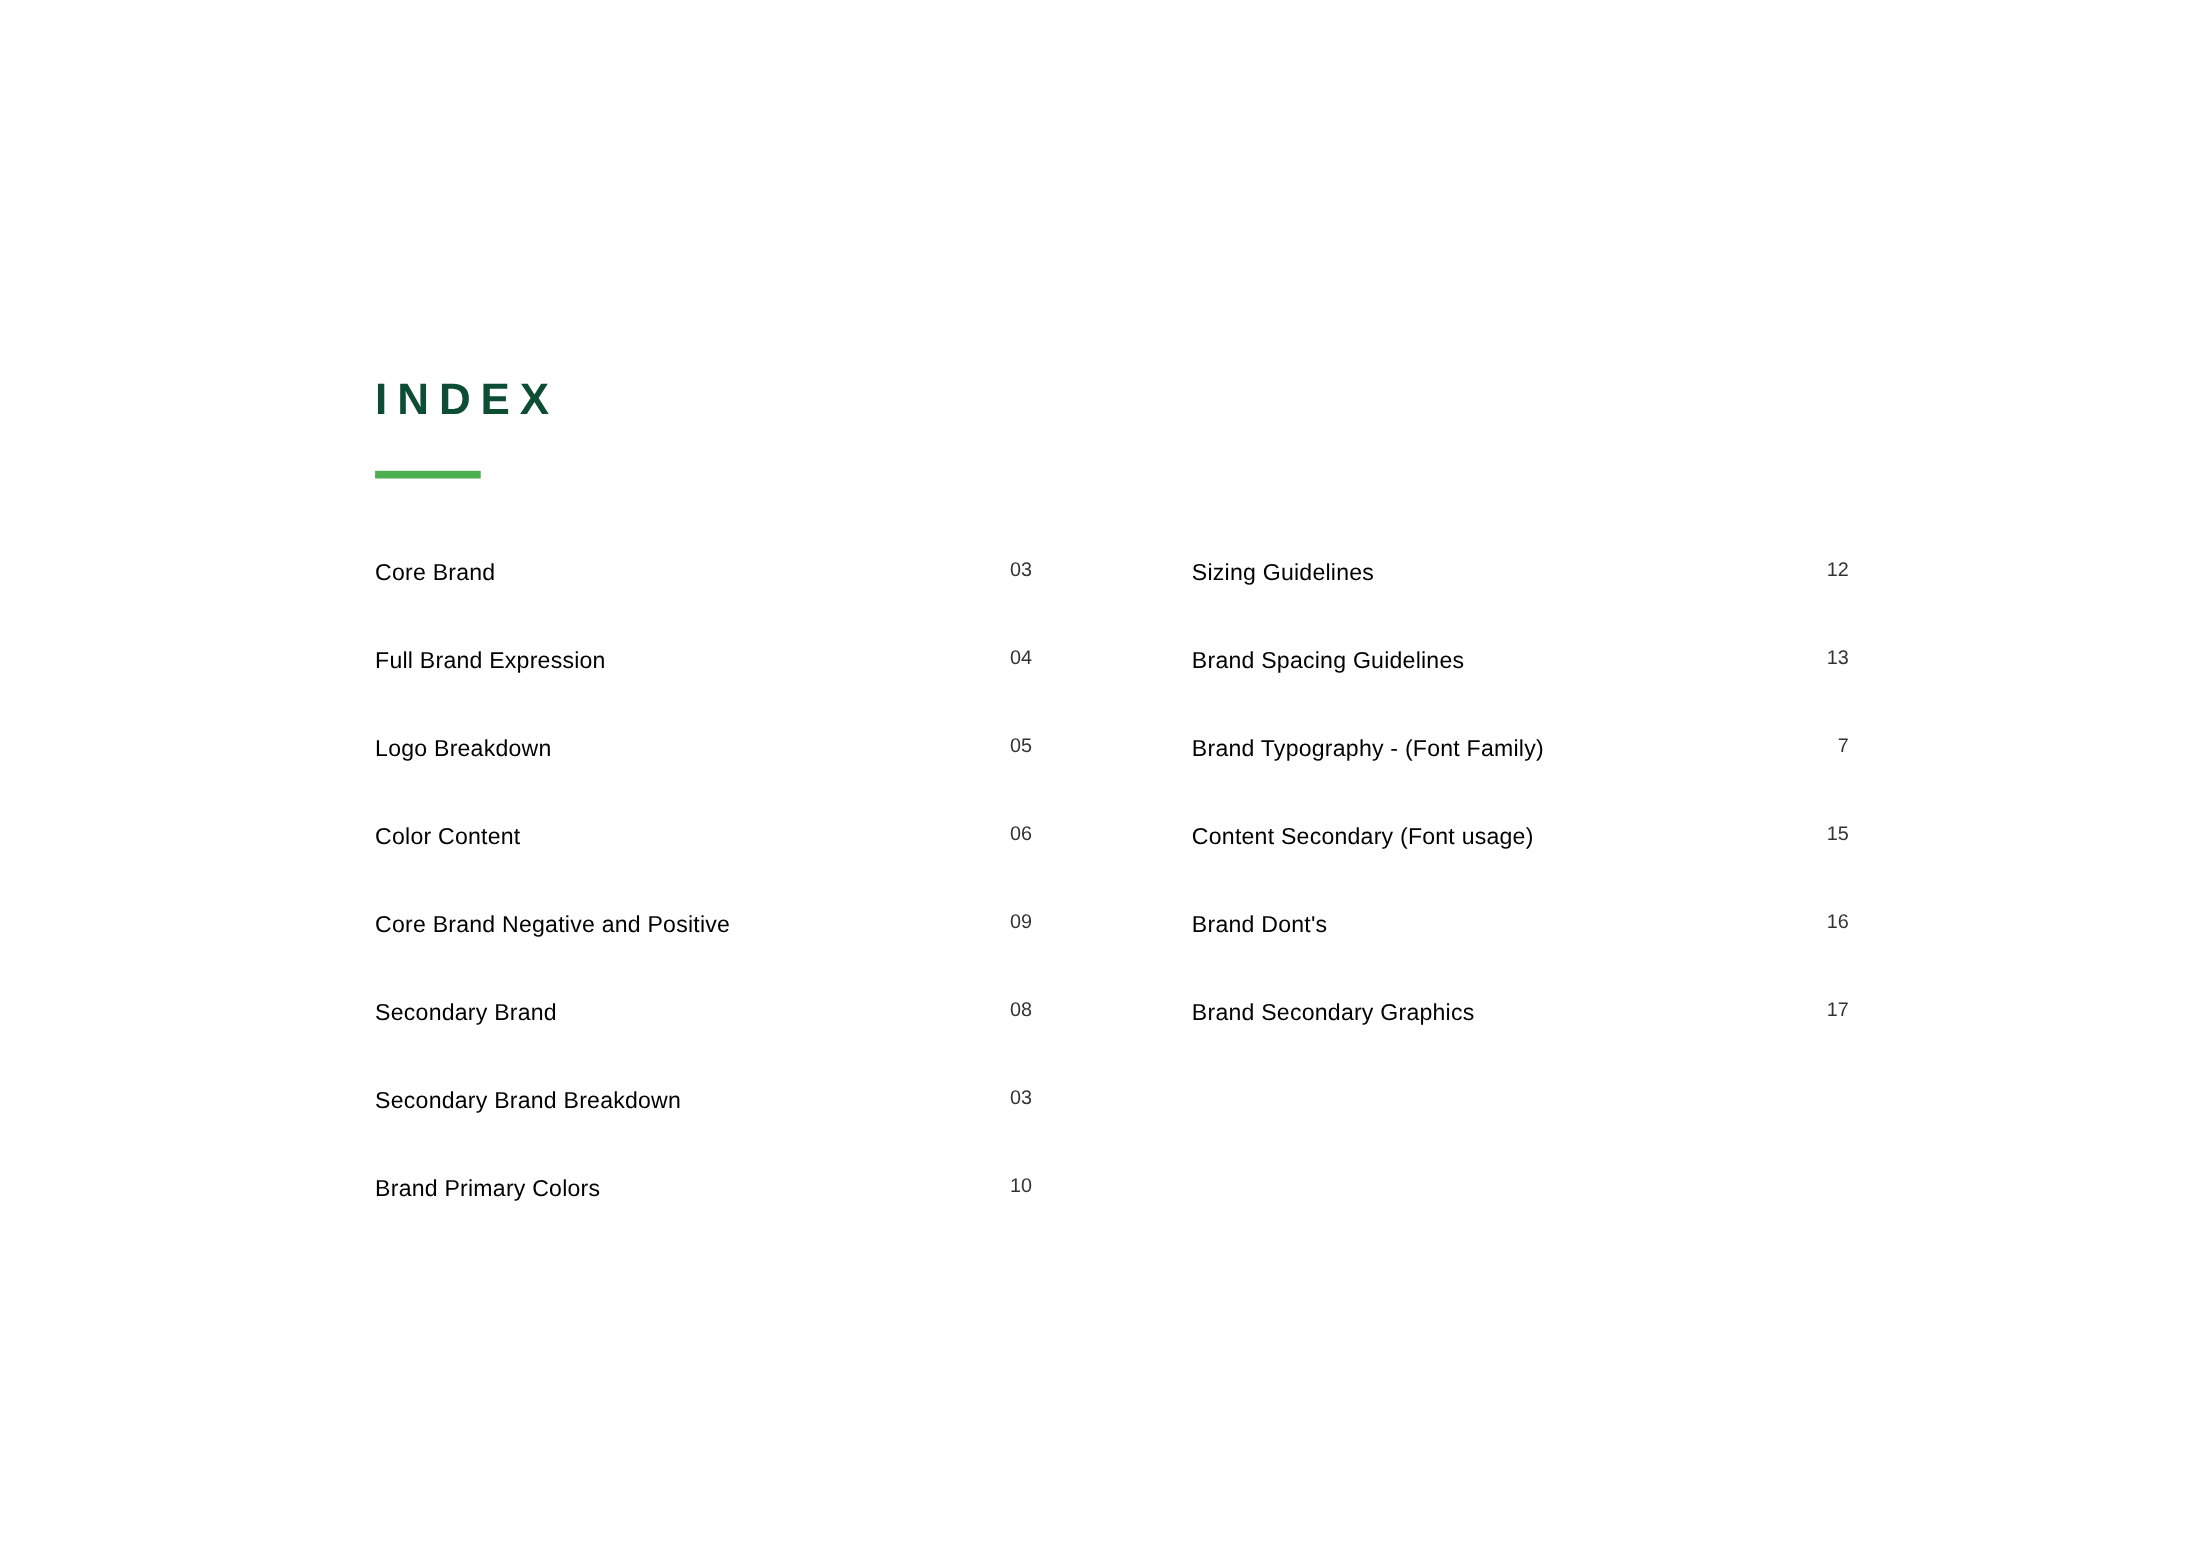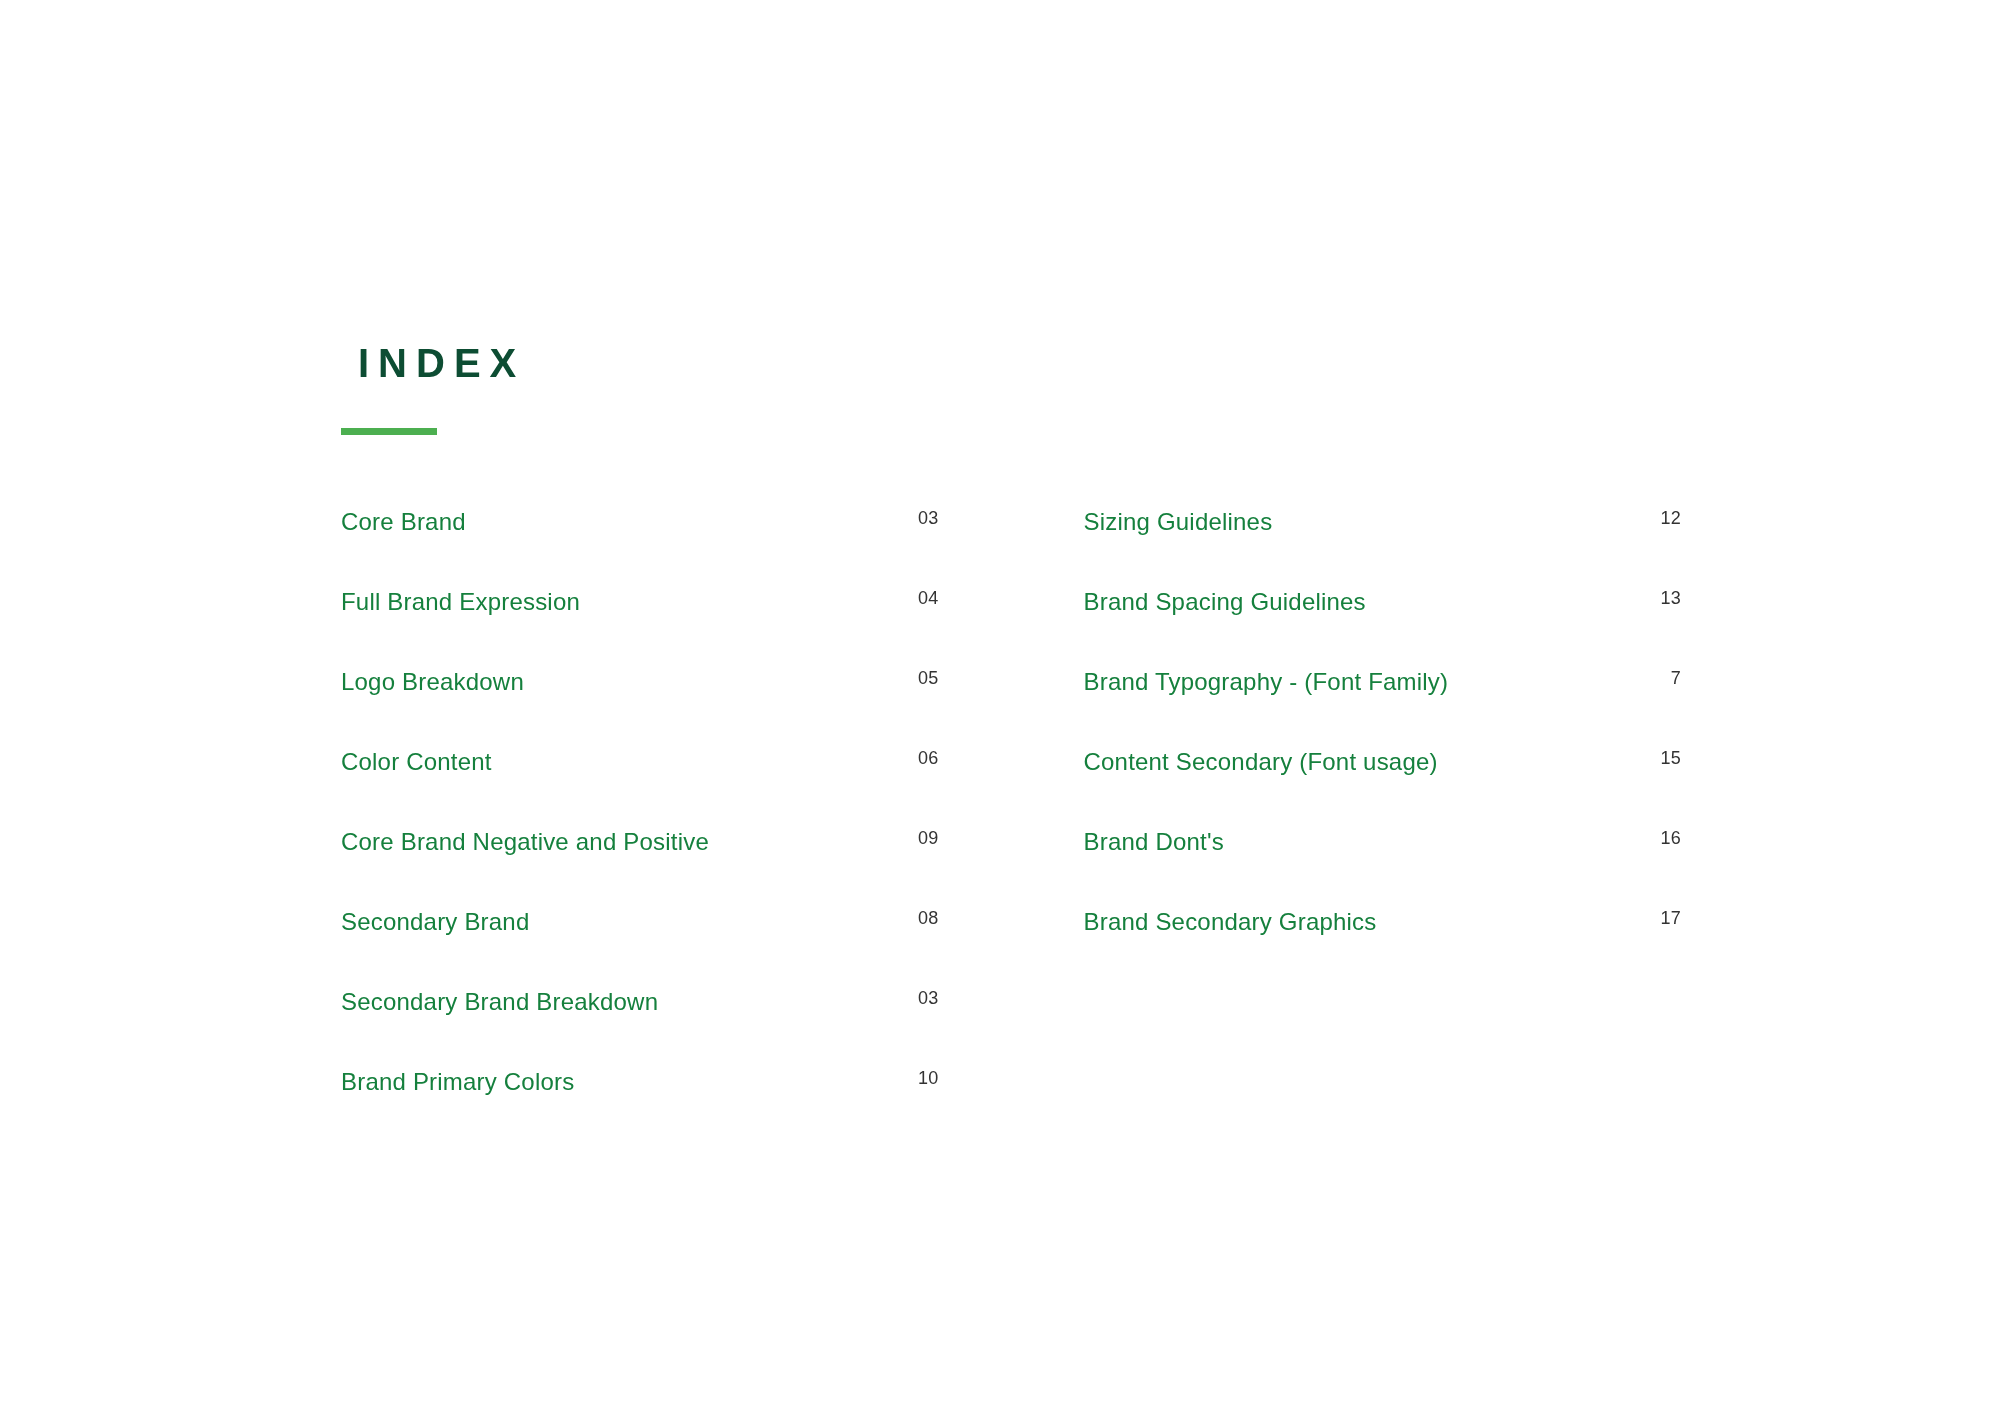--- a/index.html
+++ b/index.html
@@ -22,21 +22,20 @@
   }
   .index-title {
     position: absolute;
     left: 341px;
     top: 316px;
     font-size: 40px;
     font-weight: bold;
     letter-spacing: 9px;
     color: #0d4d33;
     line-height: 1;
-    margin-left: 17px;
   }
   .accent-rule {
     position: absolute;
     left: 341px;
     top: 428px;
     width: 96px;
     height: 7px;
     background: #4caf50;
   }
   .toc {
@@ -53,22 +52,22 @@
     flex-direction: column;
     width: 600px;
   }
   .toc-row {
     height: 80px;
     display: flex;
     align-items: flex-start;
     justify-content: space-between;
   }
   .toc-label {
-    font-size: 24px;
-    color: #15803d;
+    font-size: 21px;
+    color: #000000;
     letter-spacing: 0.2px;
     line-height: 1.2;
     white-space: nowrap;
   }
   .toc-page {
     font-size: 18px;
     color: #333333;
     letter-spacing: 0.2px;
     line-height: 1.2;
     text-align: right;

